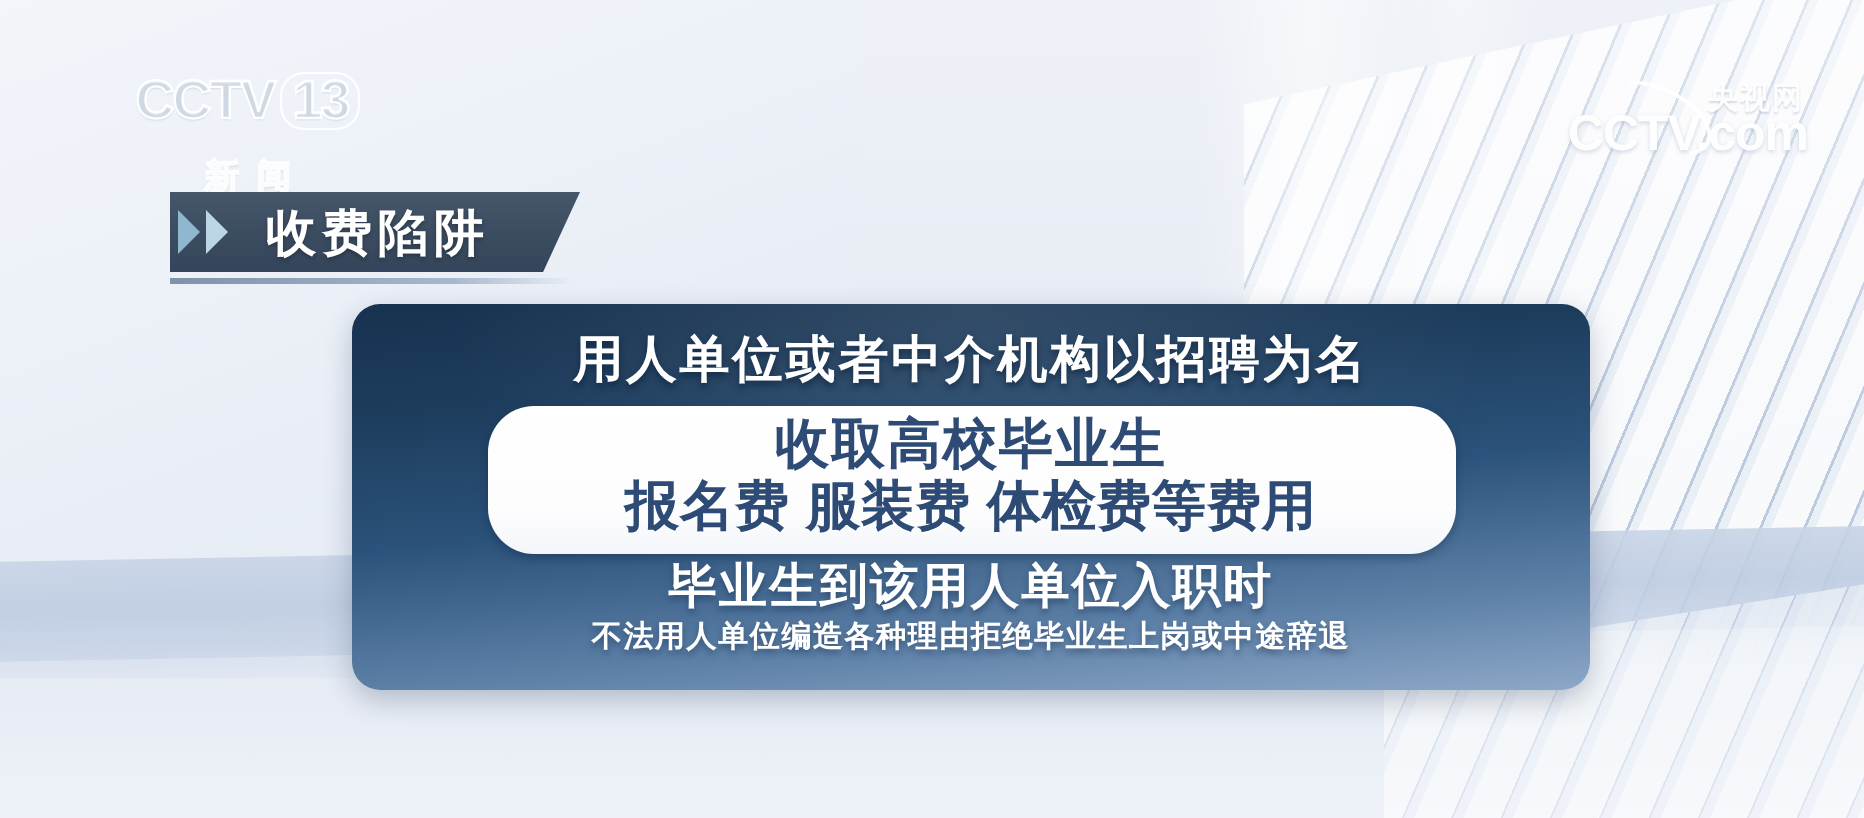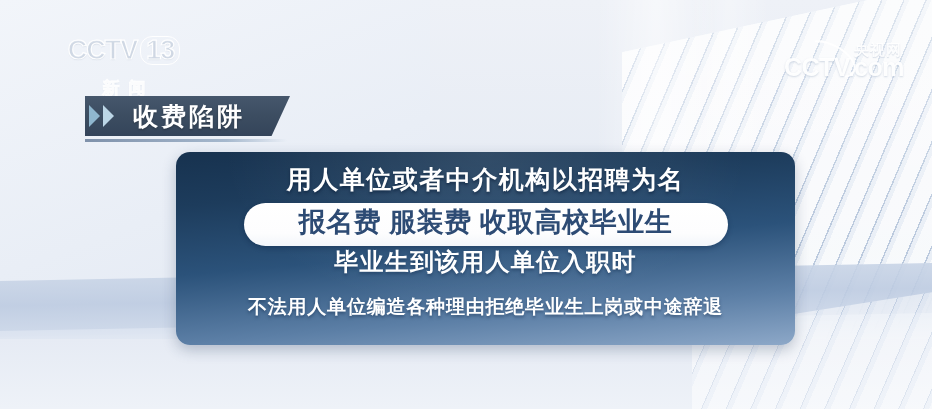--- a/index.html
+++ b/index.html
@@ -290,23 +290,23 @@
   .line-b1 {
     margin-top: 0;
     color: #ffffff;
     font-size: 24px;
     font-weight: bold;
     letter-spacing: 1.2px;
     text-shadow: 0 2px 3px rgba(20,45,80,.5);
     white-space: nowrap;
   }
   .line-b2 {
-    margin-top: 16px;
+    margin-top: 0;
     color: #ffffff;
-    font-size: 19px;
+    font-size: 15px;
     font-weight: bold;
     letter-spacing: 0.8px;
     text-shadow: 0 2px 3px rgba(20,45,80,.5);
     white-space: nowrap;
   }
 </style>
 </head>
 <body>
 
 <div id="screen">
@@ -341,20 +341,21 @@
       <span class="arrow a2"></span>
     </div>
     <div class="banner-text">收费陷阱</div>
   </div>
   <div class="banner-underline"></div>
 
   <div class="panel">
     <div class="panel-inner">
       <div class="line-top">用人单位或者中介机构以招聘为名</div>
       <div class="whitebox">
-        <div class="wb-line l2">报名费 服装费 收取高校毕业生</div>
+        <div class="wb-line l1">收取高校毕业生</div>
+        <div class="wb-line l2">报名费 服装费 体检费等费用</div>
       </div>
       <div class="line-b1">毕业生到该用人单位入职时</div>
       <div class="line-b2">不法用人单位编造各种理由拒绝毕业生上岗或中途辞退</div>
     </div>
   </div>
 
 </div>
 
 </body></html>

